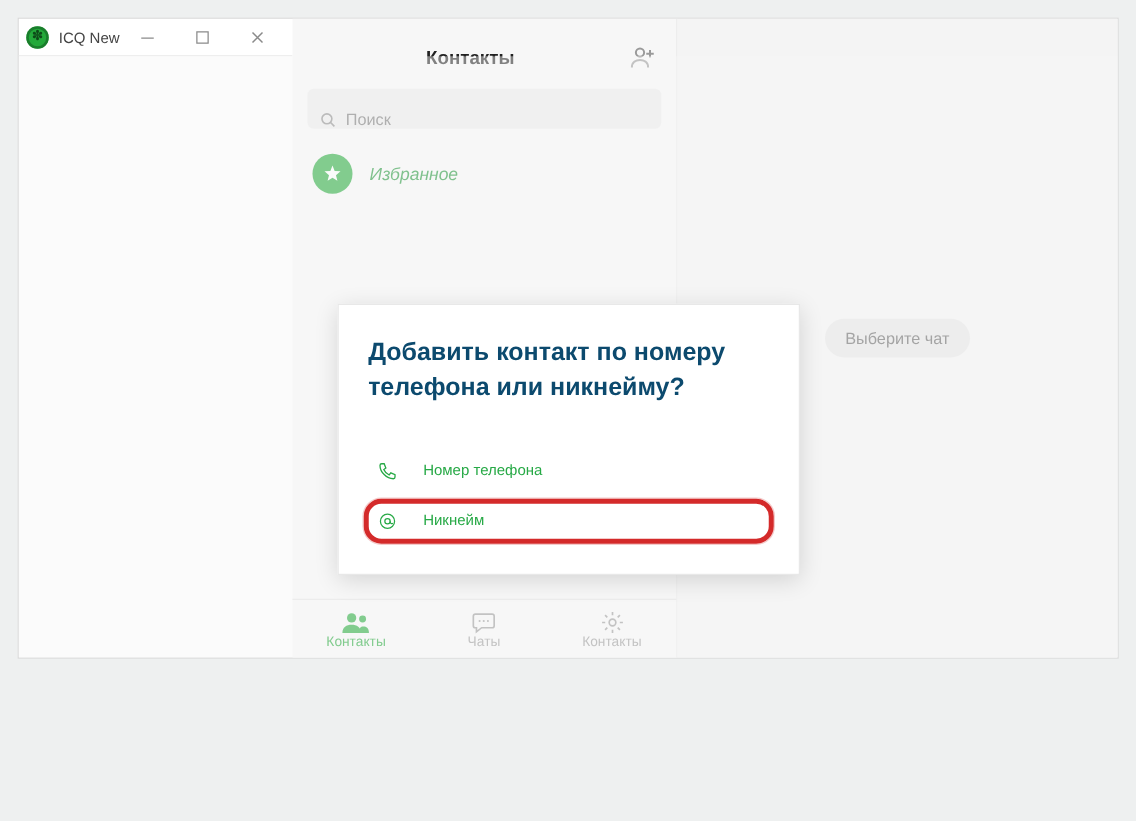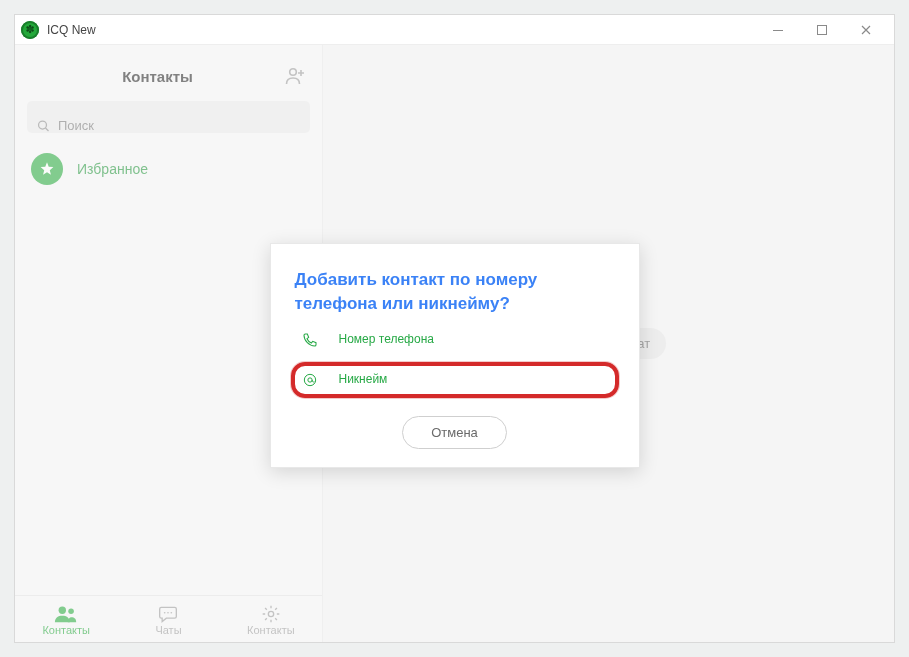--- a/index.html
+++ b/index.html
@@ -1,20 +1,20 @@
 <!DOCTYPE html>
 <html><head>
 <meta charset="utf-8">
 <style>
   * { box-sizing: border-box; margin: 0; padding: 0; font-family: Arial, Helvetica, sans-serif; }
   body { background: #eef0f0; width: 909px; height: 657px; overflow: hidden; }
   .outer { padding: 14px; }
   .window {
-    width: 881px; height: 629px; background: #fff;
-    border: 1px solid #d9d9d9; display: flex; flex-direction: column; position: relative;
+    width: 881px; height: 513px; background: #fff;
+    border: 1px solid #d9d9d9; display: flex; flex-direction: row; position: relative;
   }
   .titlebar {
     height: 30px; display: flex; align-items: center; padding: 0 6px;
     border-bottom: 1px solid #eee;
   }
   .titlebar .logo {
     width: 18px; height: 18px; border-radius: 50%; background: #23a93a;
     display: flex; align-items: center; justify-content: center; margin-right: 8px;
     box-shadow: inset 0 0 0 2px #1a7d2c;
   }
@@ -23,34 +23,34 @@
   .titlebar .spacer { flex: 1; }
   .win-btn { width: 44px; height: 28px; display: flex; align-items: center; justify-content: center; color: #888; font-size: 14px; cursor: default; }
   .content { flex: 1; display: flex; min-height: 0; }
   .sidebar { width: 308px; background: #f7f7f7; border-right: 1px solid #eaeaea; display: flex; flex-direction: column; }
   .sidebar-header { display: flex; align-items: center; padding: 22px 16px 16px; }
   .sidebar-header .sh-title { flex: 1; text-align: center; font-weight: bold; font-size: 15px; color: #222; }
   .add-contact { color: #9a9a9a; font-size: 18px; display: flex; align-items: center; cursor: default; }
   .search { margin: 0 12px 10px; background: #ececec; border-radius: 5px; height: 32px; display: flex; align-items: flex-end; padding: 0 10px; color: #8a8a8a; font-size: 13px; }
   .search svg { margin-right: 8px; }
   .search input { border: none; background: transparent; outline: none; font-size: 13px; color: #555; width: 100%; }
-  .fav { display: flex; align-items: center; padding: 10px 16px; }
+  .fav { display: flex; align-items: center; padding: 10px 16px; font-style: italic; }
   .fav .avatar { width: 32px; height: 32px; border-radius: 50%; background: #23a93a; display: flex; align-items: center; justify-content: center; margin-right: 14px; }
   .fav .avatar svg { fill: #fff; }
   .fav .label { color: #1f9638; font-size: 14px; }
   .sidebar-fill { flex: 1; }
   .bottom-nav { display: flex; border-top: 1px solid #e4e4e4; }
   .bn-item { flex: 1; display: flex; flex-direction: column; align-items: center; padding: 8px 0 6px; font-size: 11px; color: #9a9a9a; cursor: default; }
   .bn-item.active { color: #23a93a; }
   .bn-item .icon { height: 20px; display: flex; align-items: center; justify-content: center; }
   .main { flex: 1; background: #f4f4f4; position: relative; display:flex; align-items:center; justify-content:center; }
   .select-chat { background: #e6e6e6; color: #616161; font-size: 13px; padding: 8px 16px; border-radius: 16px; }
   .overlay { position: absolute; inset: 30px 0 0 0; background: rgba(246,246,246,0.45); display: flex; align-items: flex-start; justify-content: center; }
   .dialog { margin-top: 198px; width: 370px; background: #fff; box-shadow: 0 4px 18px rgba(0,0,0,0.14); border: 1px solid #e8e8e8; padding: 24px 24px 18px; }
-  .dialog .dlg-title { font-size: 17px; font-weight: 600; color: #3b82f6; line-height: 1.4; margin-bottom: 8px; }
+  .dialog .dlg-title { font-size: 20px; font-weight: 600; color: #0c4a6e; line-height: 1.4; margin-bottom: 37px; }
   .dlg-option { display: flex; align-items: flex-start; color: #27a946; font-size: 12px; padding: 8px 4px; border-radius: 10px; cursor: default; margin-bottom: 6px; }
   .dlg-option .oicon { width: 22px; display:flex; justify-content:center; margin-right: 18px; }
   .highlight { border: 4px solid #d42a2a; border-radius: 14px; padding: 6px 4px; margin: 2px -4px 6px -4px; box-shadow: 0 0 0 1px rgba(212,42,42,0.25); }
   .dlg-footer { display: flex; justify-content: center; margin-top: 18px; }
   .cancel-btn { border: 1px solid #cfcfcf; background: #fff; color: #6a6a6a; font-size: 13px; padding: 8px 28px; border-radius: 20px; cursor: default; }
   svg { display: block; }
 </style>
 </head>
 <body>
 
@@ -162,20 +162,17 @@
           <span class="oicon">
             <svg width="16" height="16" viewBox="0 0 24 24">
                 <circle cx="12" cy="12" r="8.5" fill="none" stroke="#27a946" stroke-width="1.5"></circle>
                 <circle cx="12" cy="12" r="3.2" fill="none" stroke="#27a946" stroke-width="1.5"></circle>
                 <path d="M15.2 12 C15.2 15 17 15.5 18.5 14.5" fill="none" stroke="#27a946" stroke-width="1.5"></path>
               </svg>
           </span>
           <span>Никнейм</span>
         </div>
 
-        <div class="dlg-footer">
-          <button class="cancel-btn">Отмена</button>
-        </div>
       </div>
     </div>
 
   </div>
 </div>
 
 </body></html>

